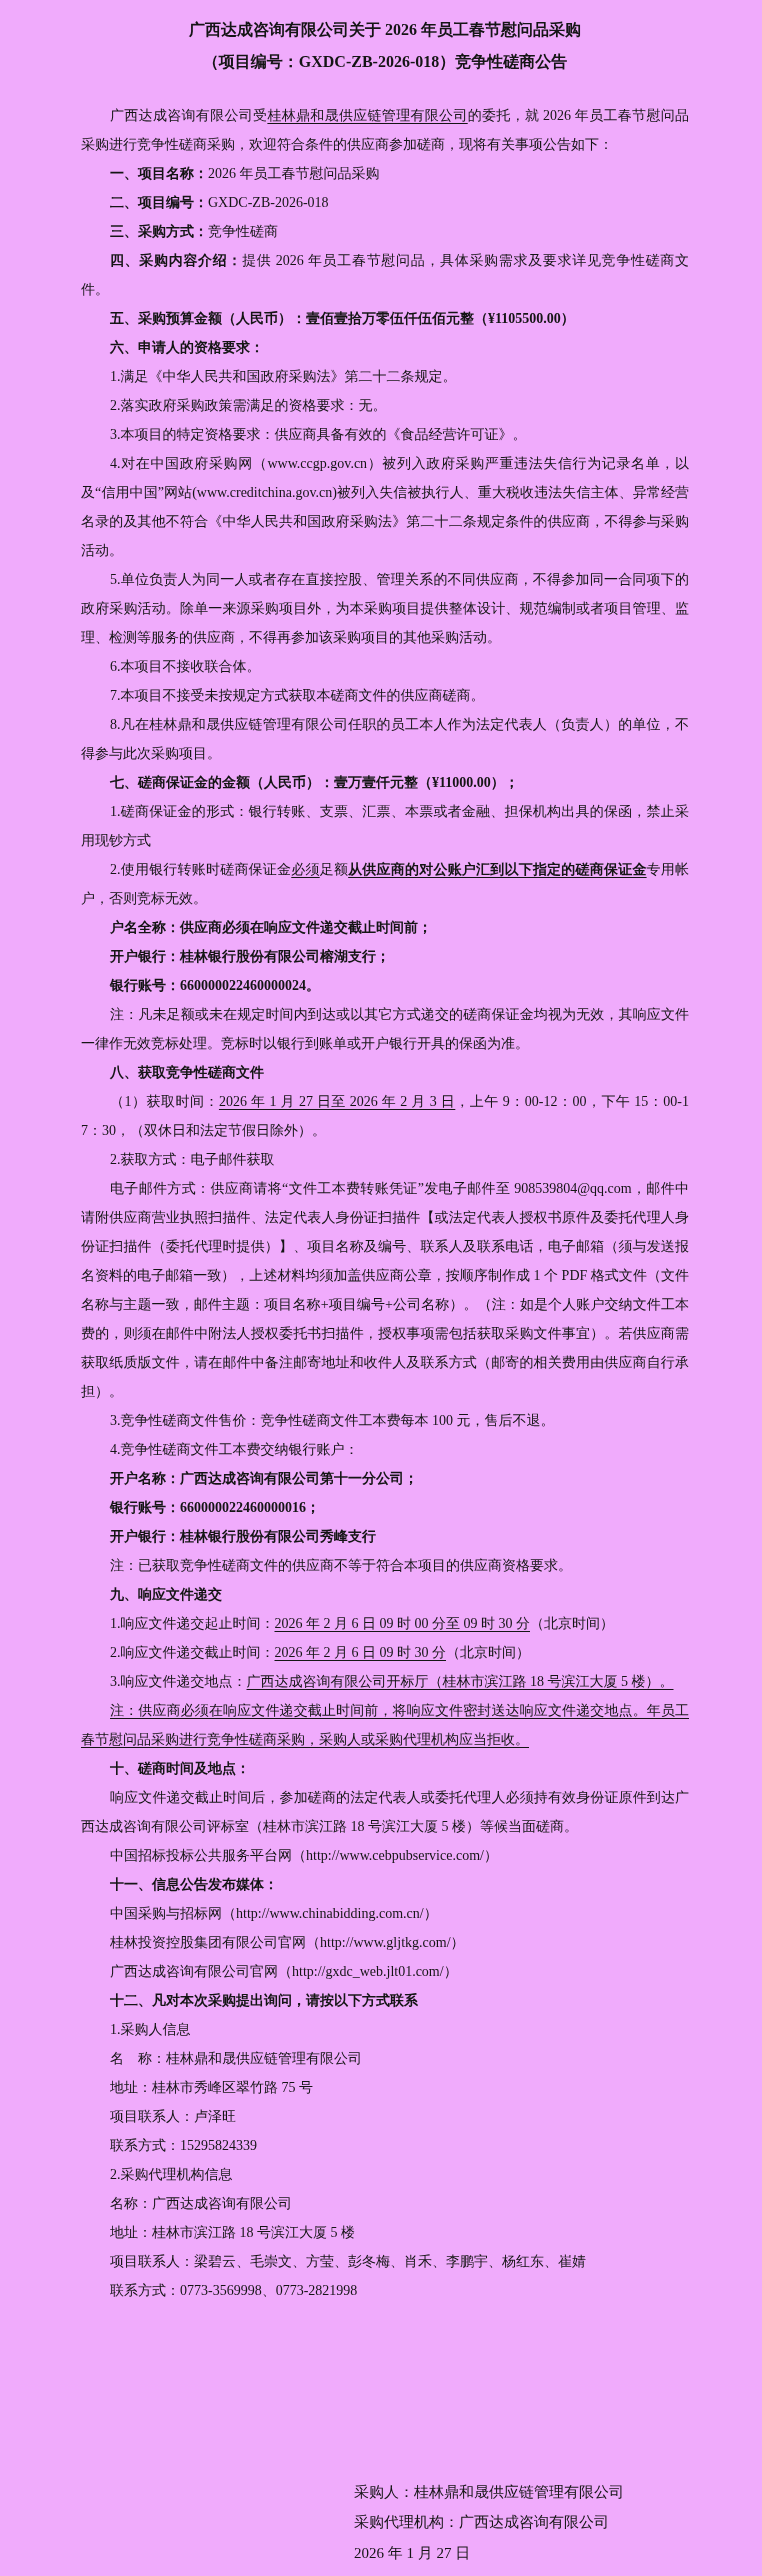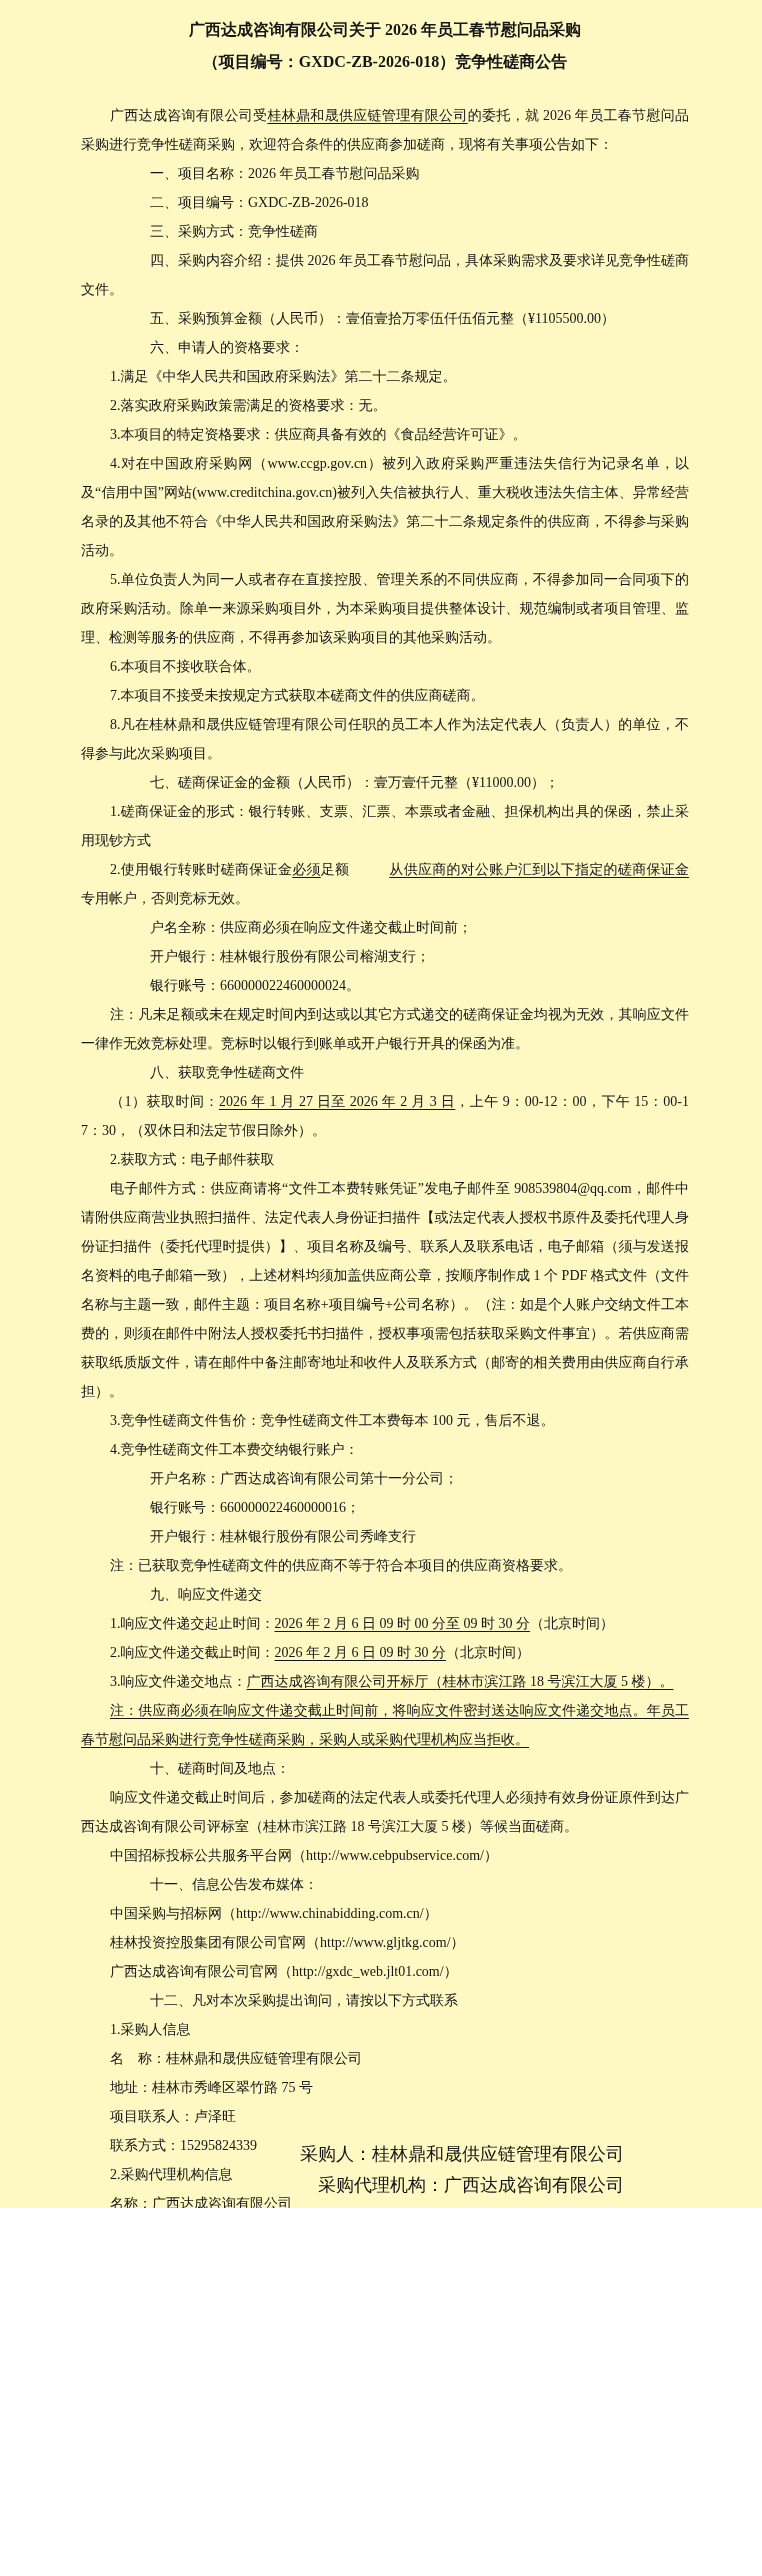--- a/index.html
+++ b/index.html
@@ -1,20 +1,20 @@
 <!DOCTYPE html>
 <html style="font-size:12.2px"><head>
 <meta charset="utf-8">
 <style>
   html,body { margin:0; padding:0; background:#ffffff; }
   .page {
     position: relative;
     width: 762px;
-    height: 2208px;
-    background: #fef9c3;
+    height: 2576px;
+    background: #f0abfc;
     color: #151515;
     font-family: "Liberation Serif", "DejaVu Serif", serif;
     box-sizing: border-box;
     padding: 13.7px 73px 0 81px;
     overflow: hidden;
   }
   .title {
     font-size: 16px;
     font-weight: bold;
     text-align: center;
@@ -24,28 +24,27 @@
   }
   .doc-body { margin-top: 23px; }
   .para {
     font-size: 14px;
     line-height: 29px;
     margin: 0;
     text-indent: 29px;
     text-align: justify;
     word-break: break-all;
   }
-  .para .bold { font-weight: normal; margin-left: 40px; }
+  .para .bold { font-weight: bold; }
   .para .underline { text-decoration: underline; text-underline-offset: 3.1px; }
   .footer {
     position: absolute;
     bottom: 7.6px;
     right: 138px;
-    text-align: right;
-    font-size: 18px;
+    font-size: 15px;
     line-height: 30.5px;
     margin-top: 16px;
   }
   .footer p { margin: 0; }
 </style>
 </head>
 <body>
 
 <div class="page">
   <h1 class="title">广西达成咨询有限公司关于 2026 年员工春节慰问品采购</h1>
@@ -105,15 +104,16 @@
       <p class="para"><span>2.采购代理机构信息</span></p>
       <p class="para"><span>名称：广西达成咨询有限公司</span></p>
       <p class="para"><span>地址：桂林市滨江路 18 号滨江大厦 5 楼</span></p>
       <p class="para"><span>项目联系人：梁碧云、毛崇文、方莹、彭冬梅、肖禾、李鹏宇、杨红东、崔婧</span></p>
       <p class="para"><span>联系方式：0773-3569998、0773-2821998</span></p>
     </div>
 
   <div class="footer">
     <p>采购人：桂林鼎和晟供应链管理有限公司</p>
     <p>采购代理机构：广西达成咨询有限公司</p>
+    <p>2026 年 1 月 27 日</p>
   </div>
 </div>
 
 
 </body></html>

